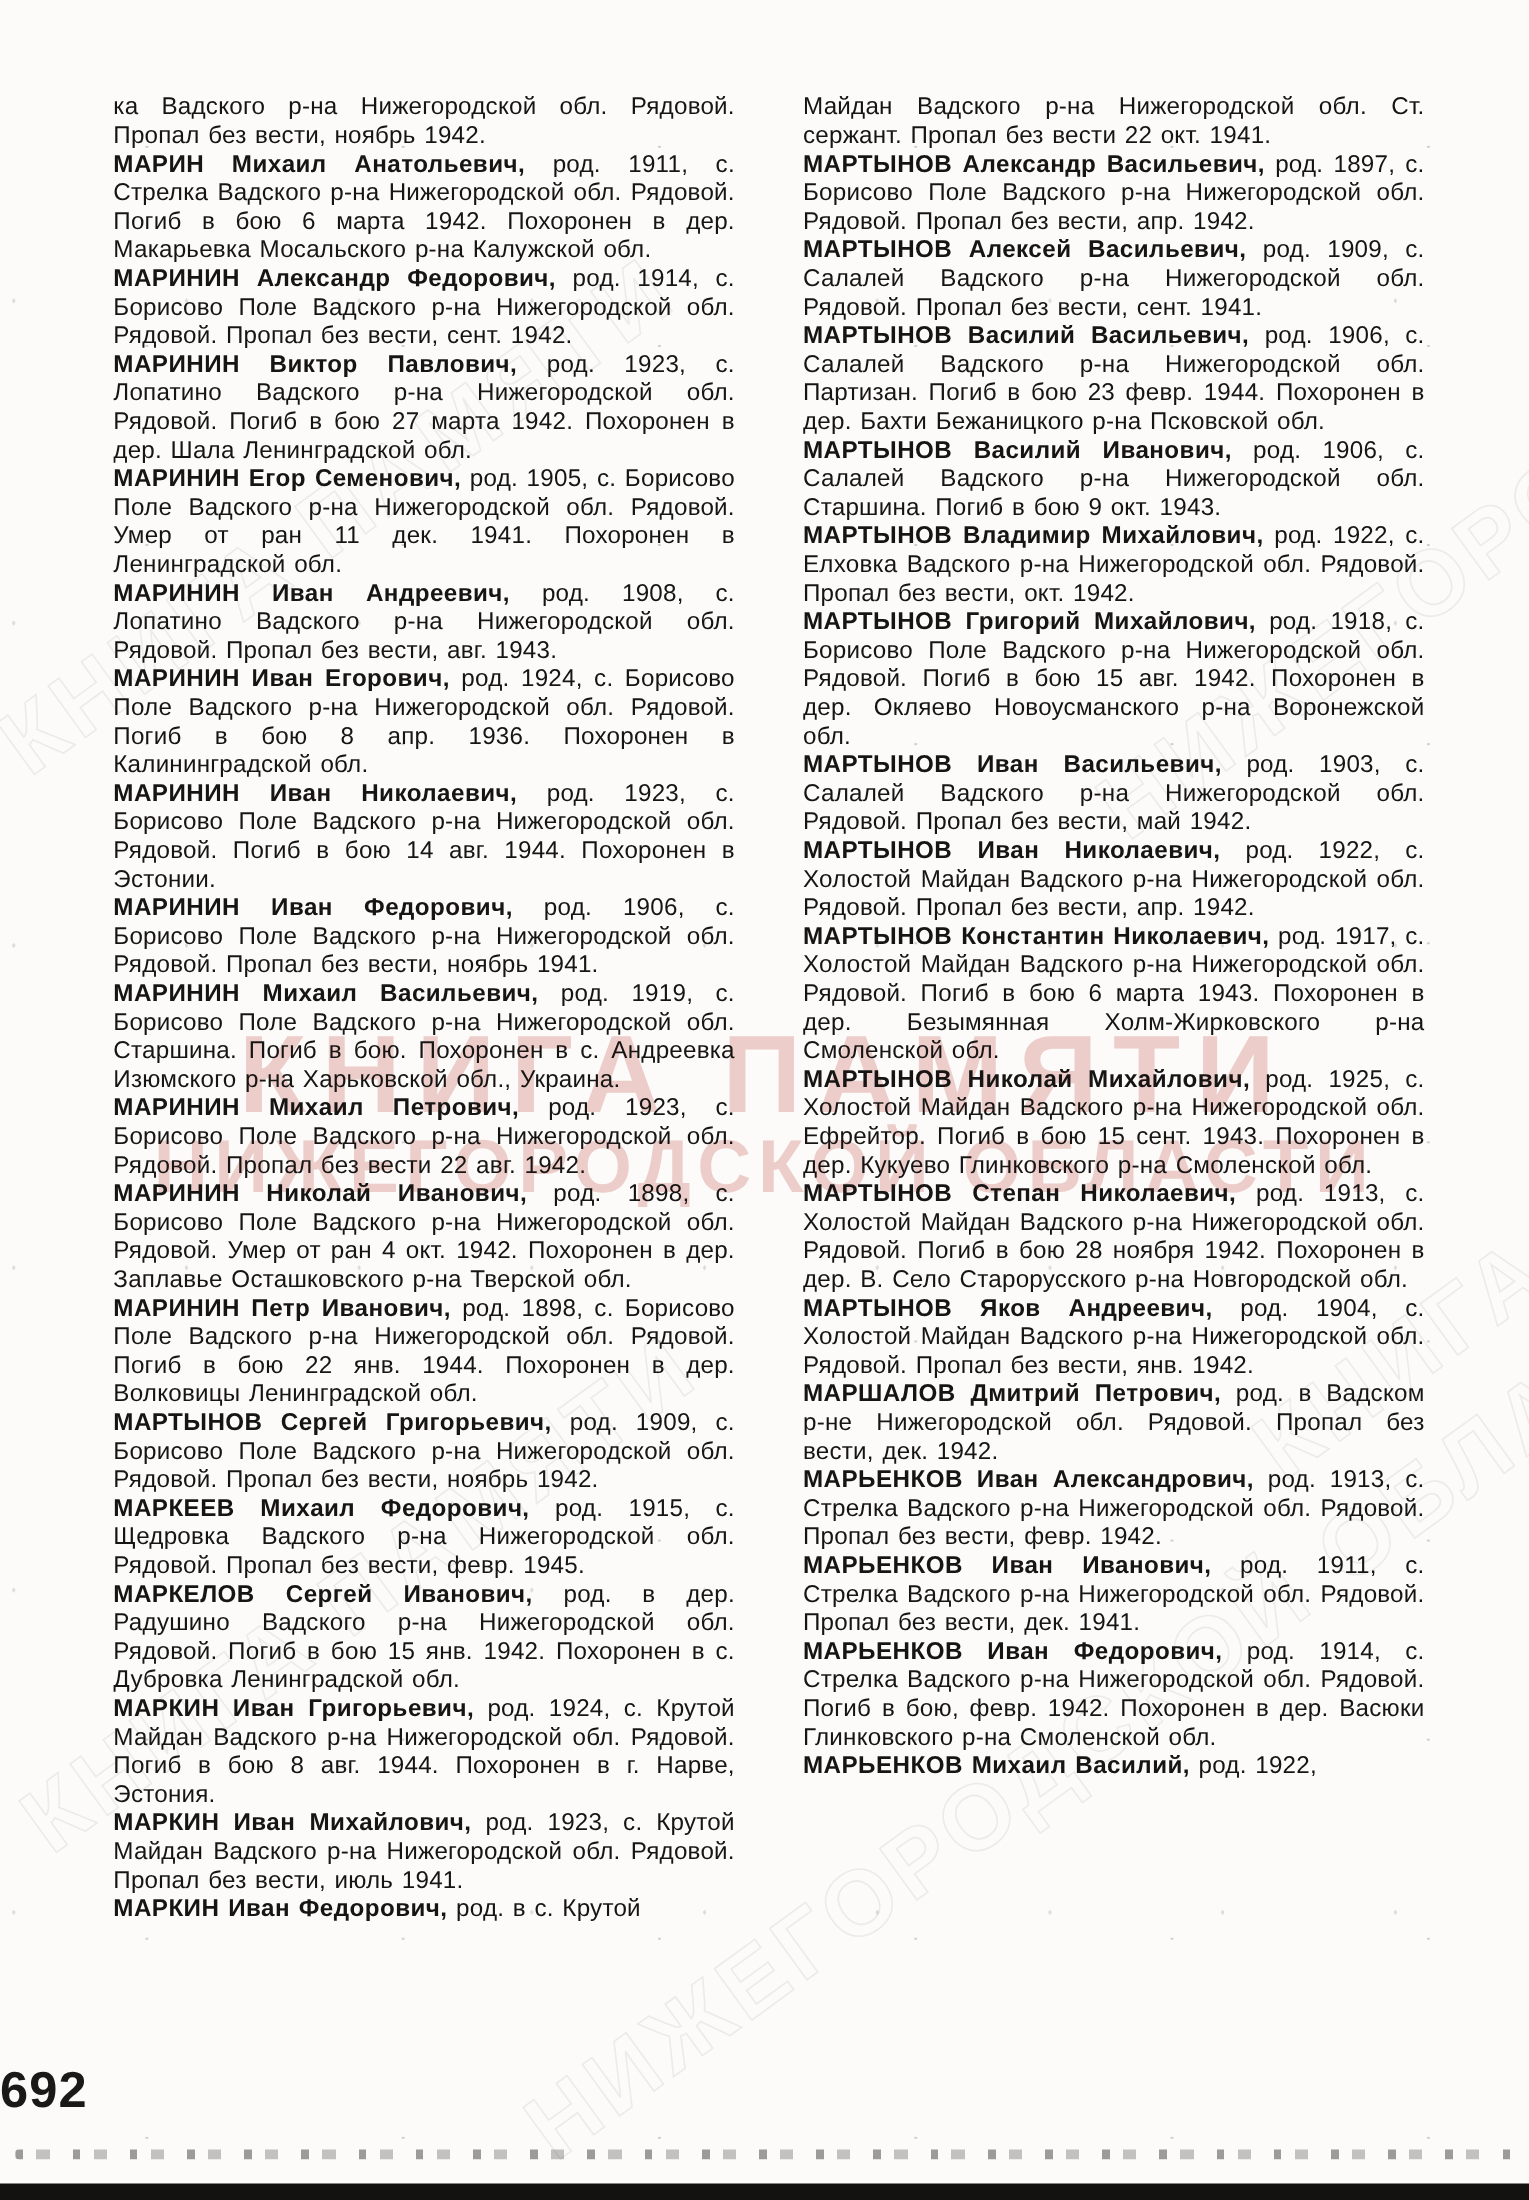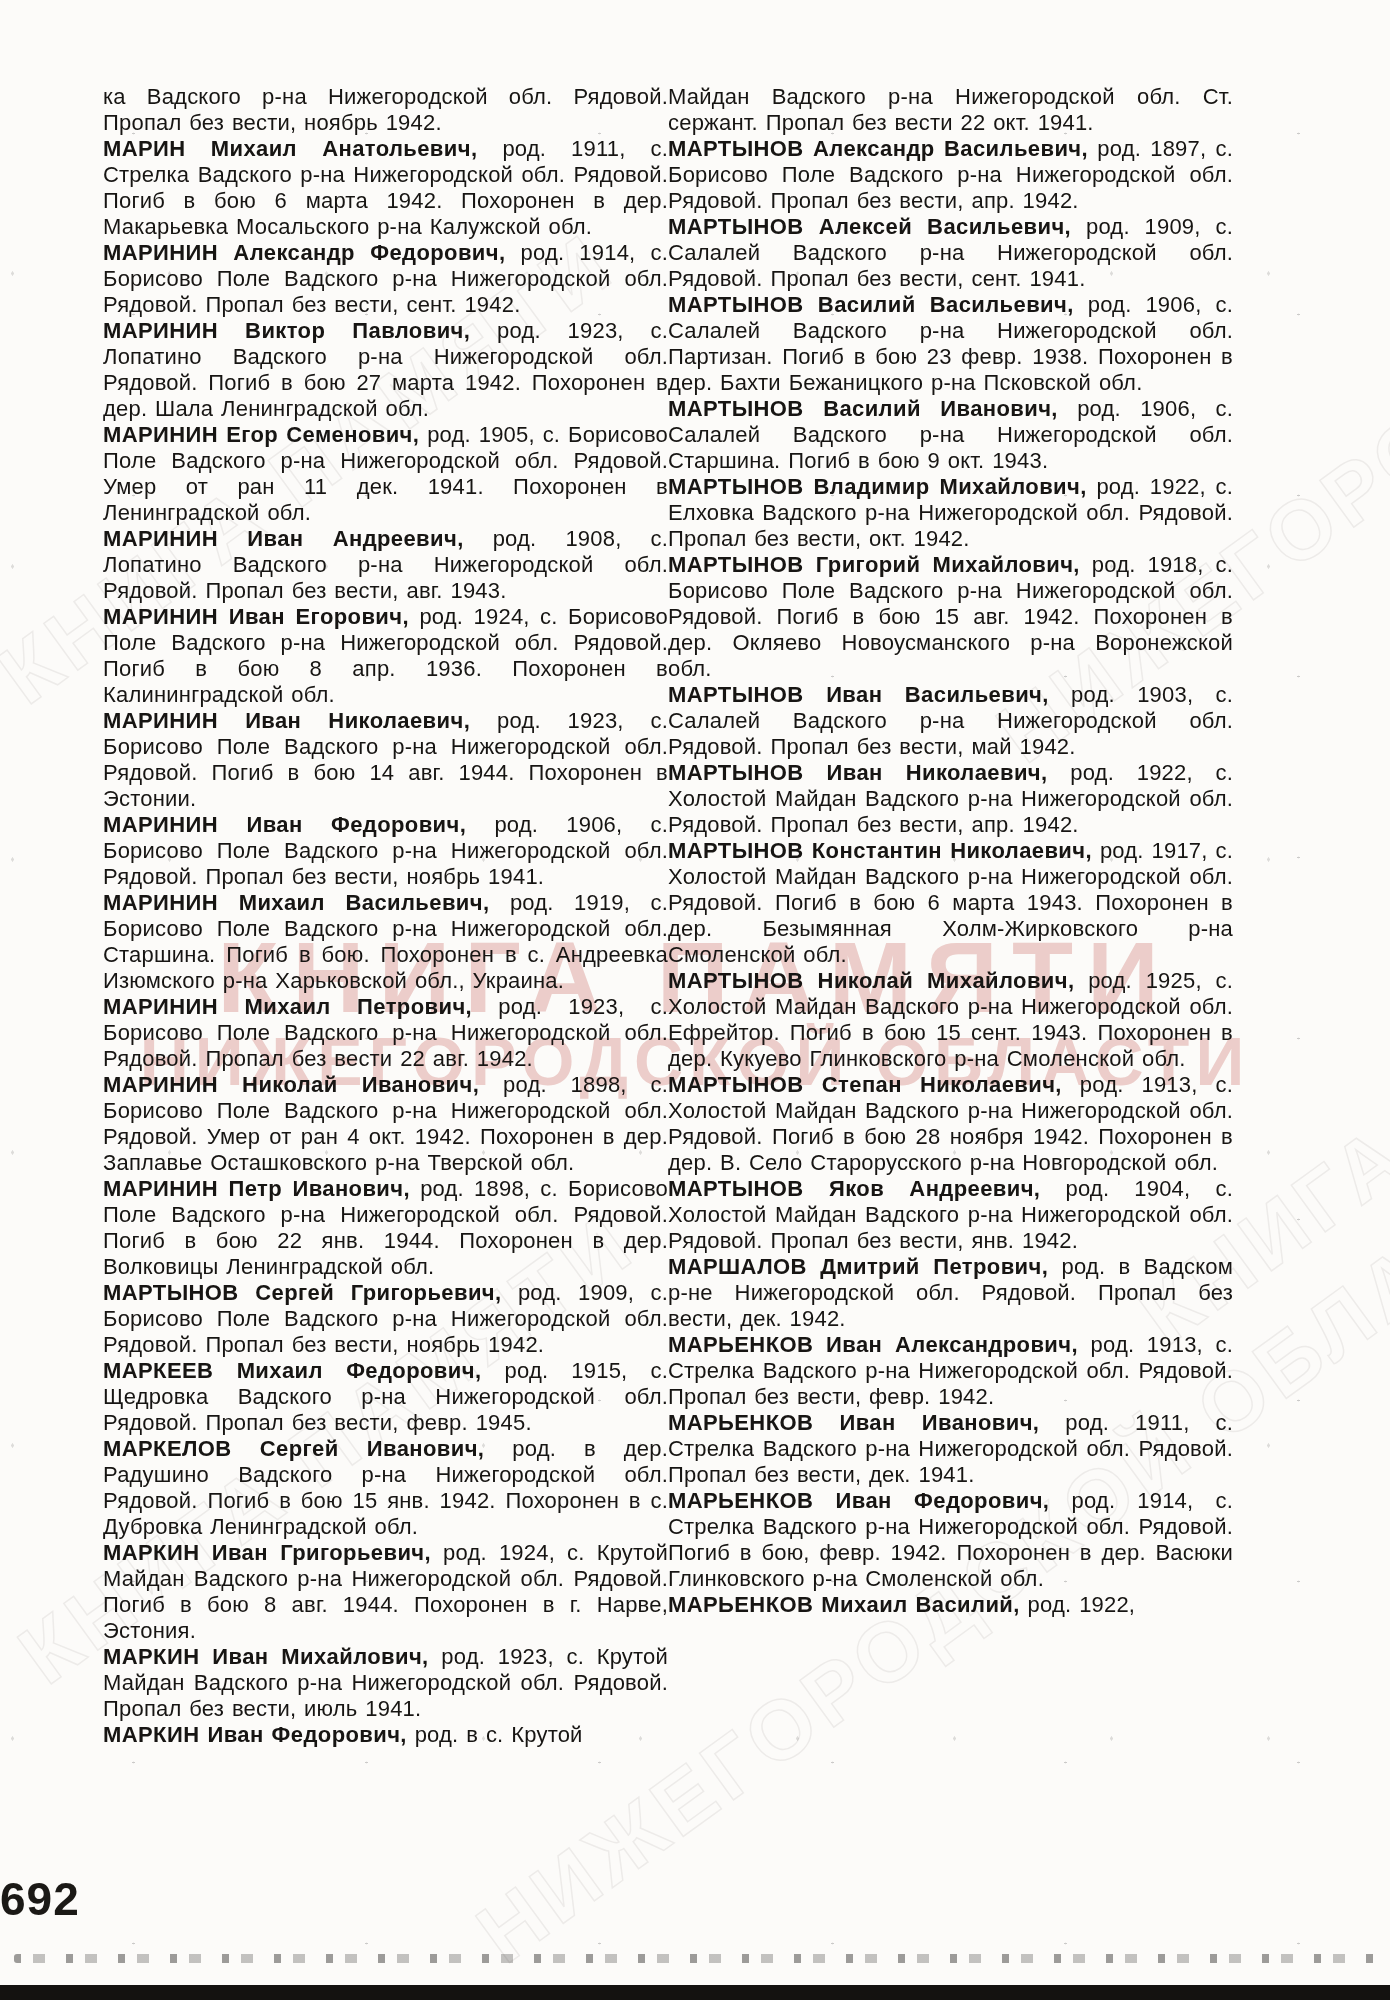--- a/index.html
+++ b/index.html
@@ -38,21 +38,21 @@
     font-weight: bold; font-size: 84px; letter-spacing: 6px;
     color: transparent;
     -webkit-text-stroke: 1.5px rgba(110, 100, 95, 0.10);
     transform: rotate(-36deg);
     user-select: none;
   }
 
   .text-area {
     position: absolute; left: 103px; top: 84px;
     width: 1192px; height: 1770px;
-    display: flex; 
+    display: flex; gap: 62px;
     z-index: 1; overflow: hidden;
   }
   .column { width: 565px; }
   .entry {
     margin: 0; padding: 0;
     font-size: 22px; line-height: 26px;
     letter-spacing: 0.2px; word-spacing: 1.5px;
     text-align: justify;
     color: #171513;
   }
@@ -112,21 +112,21 @@
       <p class="entry"><span class="surname">МАРКЕЕВ Михаил Федорович,</span> <span>род. 1915, с. Щедровка Вадского р-на Нижегородской обл. Рядовой. Пропал без вести, февр. 1945.</span></p>
       <p class="entry"><span class="surname">МАРКЕЛОВ Сергей Иванович,</span> <span>род. в дер. Радушино Вадского р-на Нижегородской обл. Рядовой. Погиб в бою 15 янв. 1942. Похоронен в с. Дубровка Ленинградской обл.</span></p>
       <p class="entry"><span class="surname">МАРКИН Иван Григорьевич,</span> <span>род. 1924, с. Крутой Майдан Вадского р-на Нижегородской обл. Рядовой. Погиб в бою 8 авг. 1944. Похоронен в г. Нарве, Эстония.</span></p>
       <p class="entry"><span class="surname">МАРКИН Иван Михайлович,</span> <span>род. 1923, с. Крутой Майдан Вадского р-на Нижегородской обл. Рядовой. Пропал без вести, июль 1941.</span></p>
       <p class="entry"><span class="surname">МАРКИН Иван Федорович,</span> <span>род. в с. Крутой</span></p>
     </div>
   <div class="column" id="col-right">
       <p class="entry"><span>Майдан Вадского р-на Нижегородской обл. Ст. сержант. Пропал без вести 22 окт. 1941.</span></p>
       <p class="entry"><span class="surname">МАРТЫНОВ Александр Васильевич,</span> <span>род. 1897, с. Борисово Поле Вадского р-на Нижегородской обл. Рядовой. Пропал без вести, апр. 1942.</span></p>
       <p class="entry"><span class="surname">МАРТЫНОВ Алексей Васильевич,</span> <span>род. 1909, с. Салалей Вадского р-на Нижегородской обл. Рядовой. Пропал без вести, сент. 1941.</span></p>
-      <p class="entry"><span class="surname">МАРТЫНОВ Василий Васильевич,</span> <span>род. 1906, с. Салалей Вадского р-на Нижегородской обл. Партизан. Погиб в бою 23 февр. 1938. Похоронен в дер. Бахти Бежаницкого р-на Псковской обл.</span></p>
+      <p class="entry"><span class="surname">МАРТЫНОВ Василий Васильевич,</span> <span>род. 1906, с. Салалей Вадского р-на Нижегородской обл. Партизан. Погиб в бою 23 февр. 1944. Похоронен в дер. Бахти Бежаницкого р-на Псковской обл.</span></p>
       <p class="entry"><span class="surname">МАРТЫНОВ Василий Иванович,</span> <span>род. 1906, с. Салалей Вадского р-на Нижегородской обл. Старшина. Погиб в бою 9 окт. 1943.</span></p>
       <p class="entry"><span class="surname">МАРТЫНОВ Владимир Михайлович,</span> <span>род. 1922, с. Елховка Вадского р-на Нижегородской обл. Рядовой. Пропал без вести, окт. 1942.</span></p>
       <p class="entry"><span class="surname">МАРТЫНОВ Григорий Михайлович,</span> <span>род. 1918, с. Борисово Поле Вадского р-на Нижегородской обл. Рядовой. Погиб в бою 15 авг. 1942. Похоронен в дер. Окляево Новоусманского р-на Воронежской обл.</span></p>
       <p class="entry"><span class="surname">МАРТЫНОВ Иван Васильевич,</span> <span>род. 1903, с. Салалей Вадского р-на Нижегородской обл. Рядовой. Пропал без вести, май 1942.</span></p>
       <p class="entry"><span class="surname">МАРТЫНОВ Иван Николаевич,</span> <span>род. 1922, с. Холостой Майдан Вадского р-на Нижегородской обл. Рядовой. Пропал без вести, апр. 1942.</span></p>
       <p class="entry"><span class="surname">МАРТЫНОВ Константин Николаевич,</span> <span>род. 1917, с. Холостой Майдан Вадского р-на Нижегородской обл. Рядовой. Погиб в бою 6 марта 1943. Похоронен в дер. Безымянная Холм-Жирковского р-на Смоленской обл.</span></p>
       <p class="entry"><span class="surname">МАРТЫНОВ Николай Михайлович,</span> <span>род. 1925, с. Холостой Майдан Вадского р-на Нижегородской обл. Ефрейтор. Погиб в бою 15 сент. 1943. Похоронен в дер. Кукуево Глинковского р-на Смоленской обл.</span></p>
       <p class="entry"><span class="surname">МАРТЫНОВ Степан Николаевич,</span> <span>род. 1913, с. Холостой Майдан Вадского р-на Нижегородской обл. Рядовой. Погиб в бою 28 ноября 1942. Похоронен в дер. В. Село Старорусского р-на Новгородской обл.</span></p>
       <p class="entry"><span class="surname">МАРТЫНОВ Яков Андреевич,</span> <span>род. 1904, с. Холостой Майдан Вадского р-на Нижегородской обл. Рядовой. Пропал без вести, янв. 1942.</span></p>
       <p class="entry"><span class="surname">МАРШАЛОВ Дмитрий Петрович,</span> <span>род. в Вадском р-не Нижегородской обл. Рядовой. Пропал без вести, дек. 1942.</span></p>

